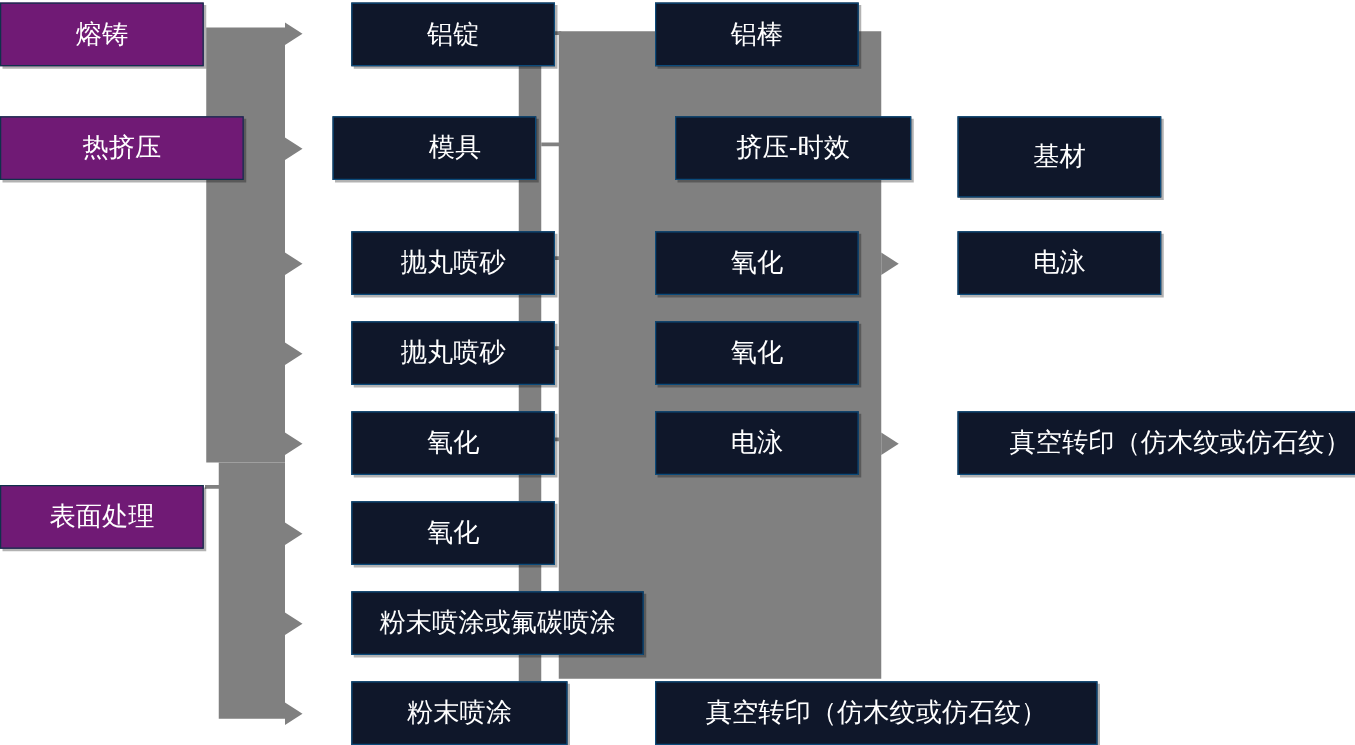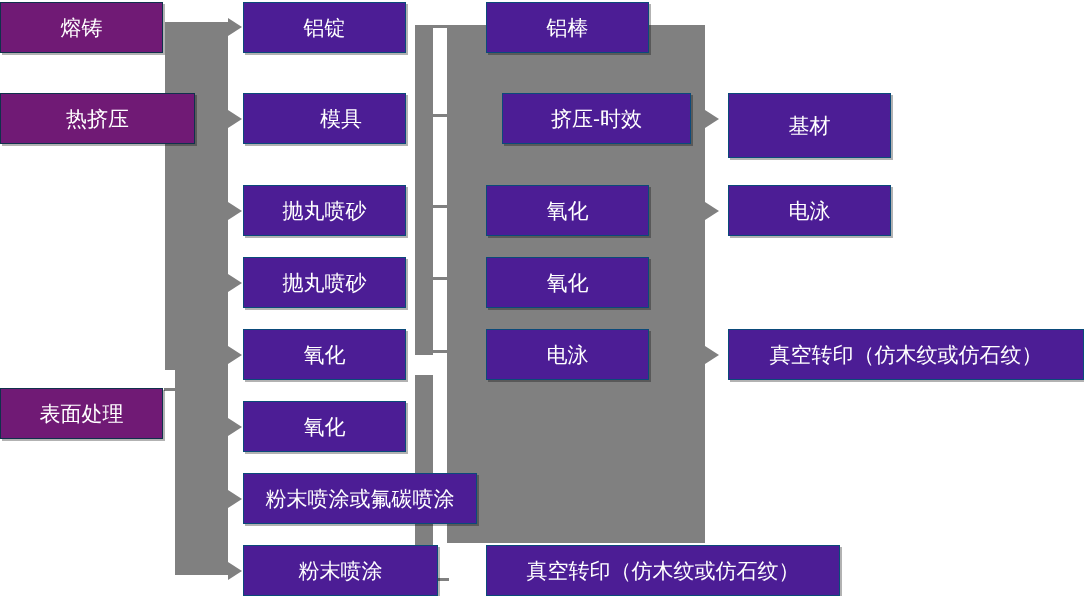--- a/index.html
+++ b/index.html
@@ -30,21 +30,21 @@
     box-sizing:border-box;
     display:flex;align-items:center;justify-content:center;
     color:#ffffff;
     font-size:21px;
     line-height:1.1;
     white-space:nowrap;
     border:1px solid #17375E;
     box-shadow:2px 2px 0 rgba(0,0,0,0.30);
   }
   .box.dark{background:#701a75;border-color:#10314C;}
-  .box.bright{background:#4c1d95;border-color:#0B4A7A;}
+  .box.bright{background:#0f172a;border-color:#0B4A7A;margin-left:38px;}
   
   .box::before{
     content:"";position:absolute;left:3px;right:3px;top:-3px;height:3px;
     background:inherit;border-top:1px solid rgba(0,0,0,0.35);
     z-index:-1;
   }
 </style>
 </head>
 <body>
 
@@ -85,33 +85,33 @@
   <div class="gray-arrow" style="left:705px;top:346px;"></div>
 
   <div class="box dark" style="left:0px;top:2px;width:163px;height:51px;">熔铸</div>
 
   <div class="box dark" style="left:0px;top:93px;width:195px;height:51px;">热挤压</div>
 
   <div class="box dark" style="left:0px;top:364px;width:163px;height:51px;margin-top:24px;">表面处理</div>
 
   <div class="box bright" style="left:243px;top:2px;width:163px;height:51px;">铝锭</div>
 
-  <div class="box bright" style="left:243px;top:93px;width:163px;height:51px;padding-left:33px;">模具</div>
+  <div class="box bright" style="left:228px;top:93px;width:163px;height:51px;padding-left:33px;">模具</div>
 
   <div class="box bright" style="left:243px;top:185px;width:163px;height:51px;">抛丸喷砂</div>
 
   <div class="box bright" style="left:243px;top:257px;width:163px;height:51px;">抛丸喷砂</div>
 
   <div class="box bright" style="left:243px;top:329px;width:163px;height:51px;">氧化</div>
 
   <div class="box bright" style="left:243px;top:401px;width:163px;height:51px;">氧化</div>
 
   <div class="box bright" style="left:243px;top:473px;width:234px;height:51px;">粉末喷涂或氟碳喷涂</div>
 
-  <div class="box bright" style="left:243px;top:545px;width:195px;height:51px;">粉末喷涂</div>
+  <div class="box bright" style="left:243px;top:545px;width:173px;height:51px;">粉末喷涂</div>
 
   <div class="box bright" style="left:486px;top:2px;width:163px;height:51px;">铝棒</div>
 
   <div class="box bright" style="left:502px;top:93px;width:189px;height:51px;">挤压-时效</div>
 
   <div class="box bright" style="left:486px;top:185px;width:163px;height:51px;">氧化</div>
 
   <div class="box bright" style="left:486px;top:257px;width:163px;height:51px;">氧化</div>
 
   <div class="box bright" style="left:486px;top:329px;width:163px;height:51px;">电泳</div>

